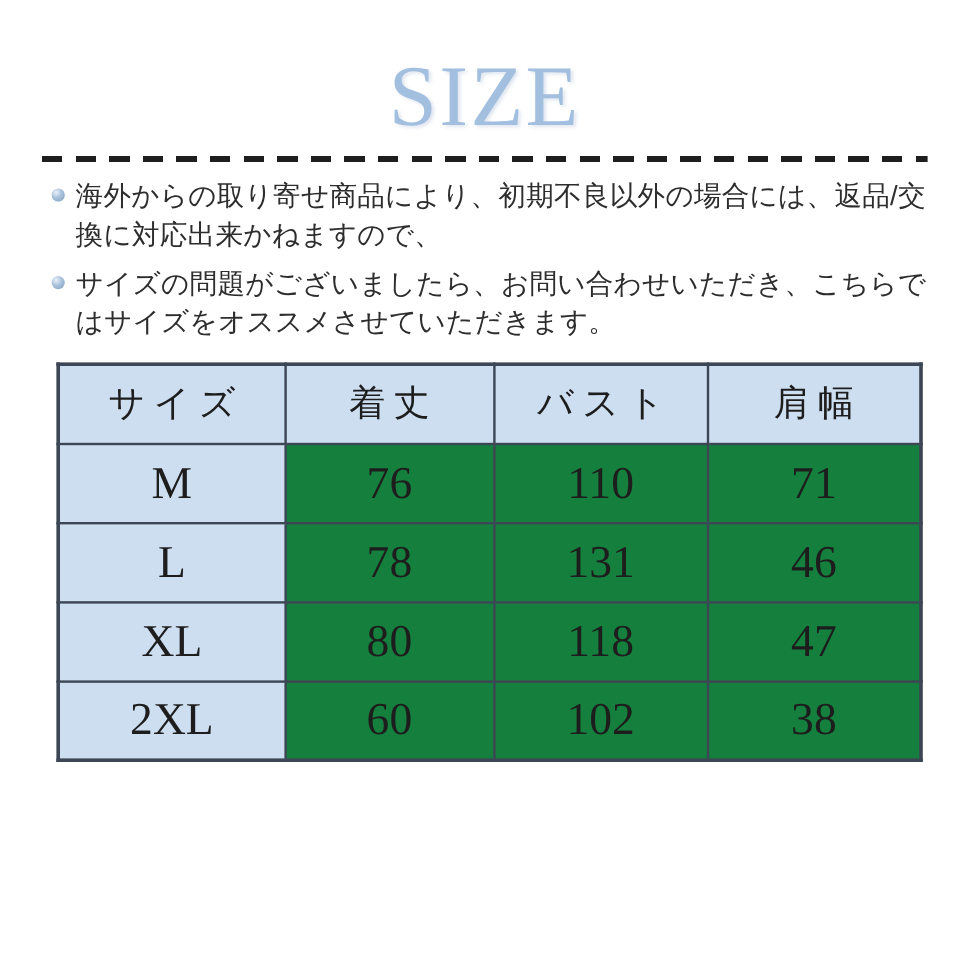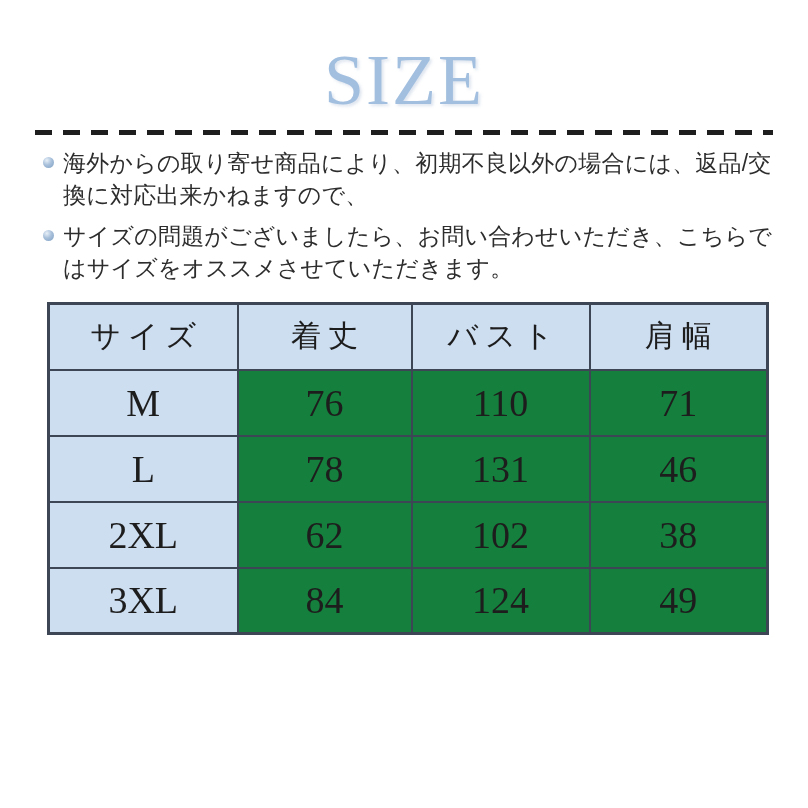--- a/index.html
+++ b/index.html
@@ -142,27 +142,27 @@
         <td>110</td>
         <td>71</td>
       </tr>
       <tr>
         <td class="size-col">L</td>
         <td>78</td>
         <td>131</td>
         <td>46</td>
       </tr>
       <tr>
+        <td class="size-col">XL</td>
+        <td>80</td>
+        <td>118</td>
+        <td>47</td>
+      </tr>
+      <tr>
         <td class="size-col">2XL</td>
-        <td>62</td>
+        <td>60</td>
         <td>102</td>
         <td>38</td>
-      </tr>
-      <tr>
-        <td class="size-col">3XL</td>
-        <td>84</td>
-        <td>124</td>
-        <td>49</td>
       </tr>
     </tbody>
   </table>
 
 </div>
 
 </body></html>

